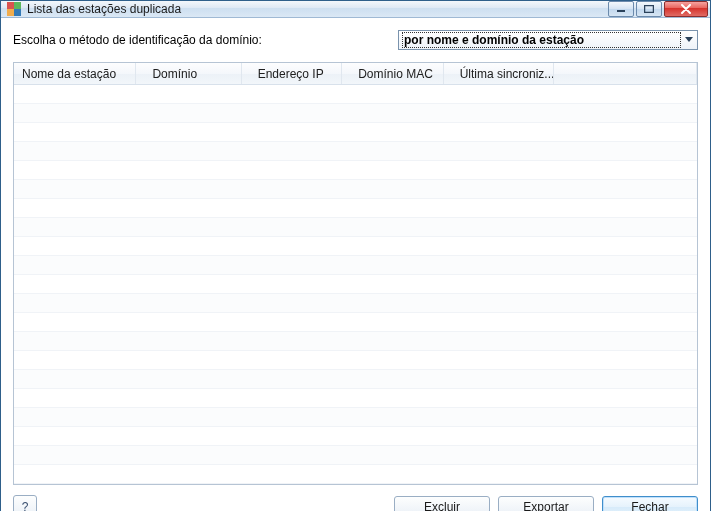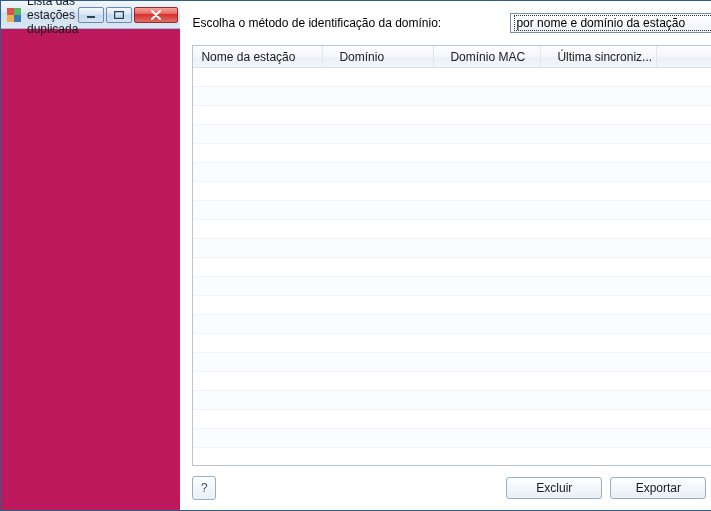--- a/index.html
+++ b/index.html
@@ -9,22 +9,23 @@
     height: 511px;
     overflow: hidden;
     font-family: "Segoe UI", Tahoma, sans-serif;
     font-size: 12px;
     background: #fff;
   }
   .window {
     width: 709px;
     height: 509px;
     border: 1px solid #2e5f8a;
-    background: #be185d;
-    display: flex;
+    background: #7dd3fc;
+    display: flex;
+    flex-direction: column;
   }
   .titlebar {
     height: 28px;
     background: linear-gradient(to bottom, #f3f7fb 0%, #dde8f4 45%, #cddff0 46%, #dbe8f5 100%);
     border-bottom: 1px solid #9fb9d4;
     display: flex;
     align-items: center;
     padding: 0 2px 0 6px;
     box-sizing: border-box;
   }
@@ -94,20 +95,21 @@
     padding-left: 3px;
   }
   .combo-text {
     flex: 1;
     color: #000;
     white-space: nowrap;
     overflow: hidden;
     border:1px dotted #333;
     padding: 0 1px;
     line-height: 14px;
+    font-weight: bold;
   }
   .combo-arrow {
     width: 16px;
     height: 100%;
     display: flex;
     align-items: center;
     justify-content: center;
   }
   .table-wrap {
     flex: 1;
@@ -225,20 +227,21 @@
               <path d="M0 0 L8 0 L4 5 Z" fill="#2b425b"></path>
             </svg>
         </span>
       </div>
     </div>
 
     <div class="table-wrap">
       <div class="thead" id="thead">
           <div class="th" style="width: 130px;">Nome da estação</div>
           <div class="th" style="width: 103px;">Domínio</div>
+          <div class="th" style="width: 98px;">Endereço IP</div>
           <div class="th" style="width: 99px;">Domínio MAC</div>
           <div class="th" style="width: 108px;">Última sincroniz...</div>
           <div class="th" style="width: 144px;"></div>
         </div>
       <div class="tbody" id="tbody">
           <div class="tr"></div>
           <div class="tr"></div>
           <div class="tr"></div>
           <div class="tr"></div>
           <div class="tr"></div>

